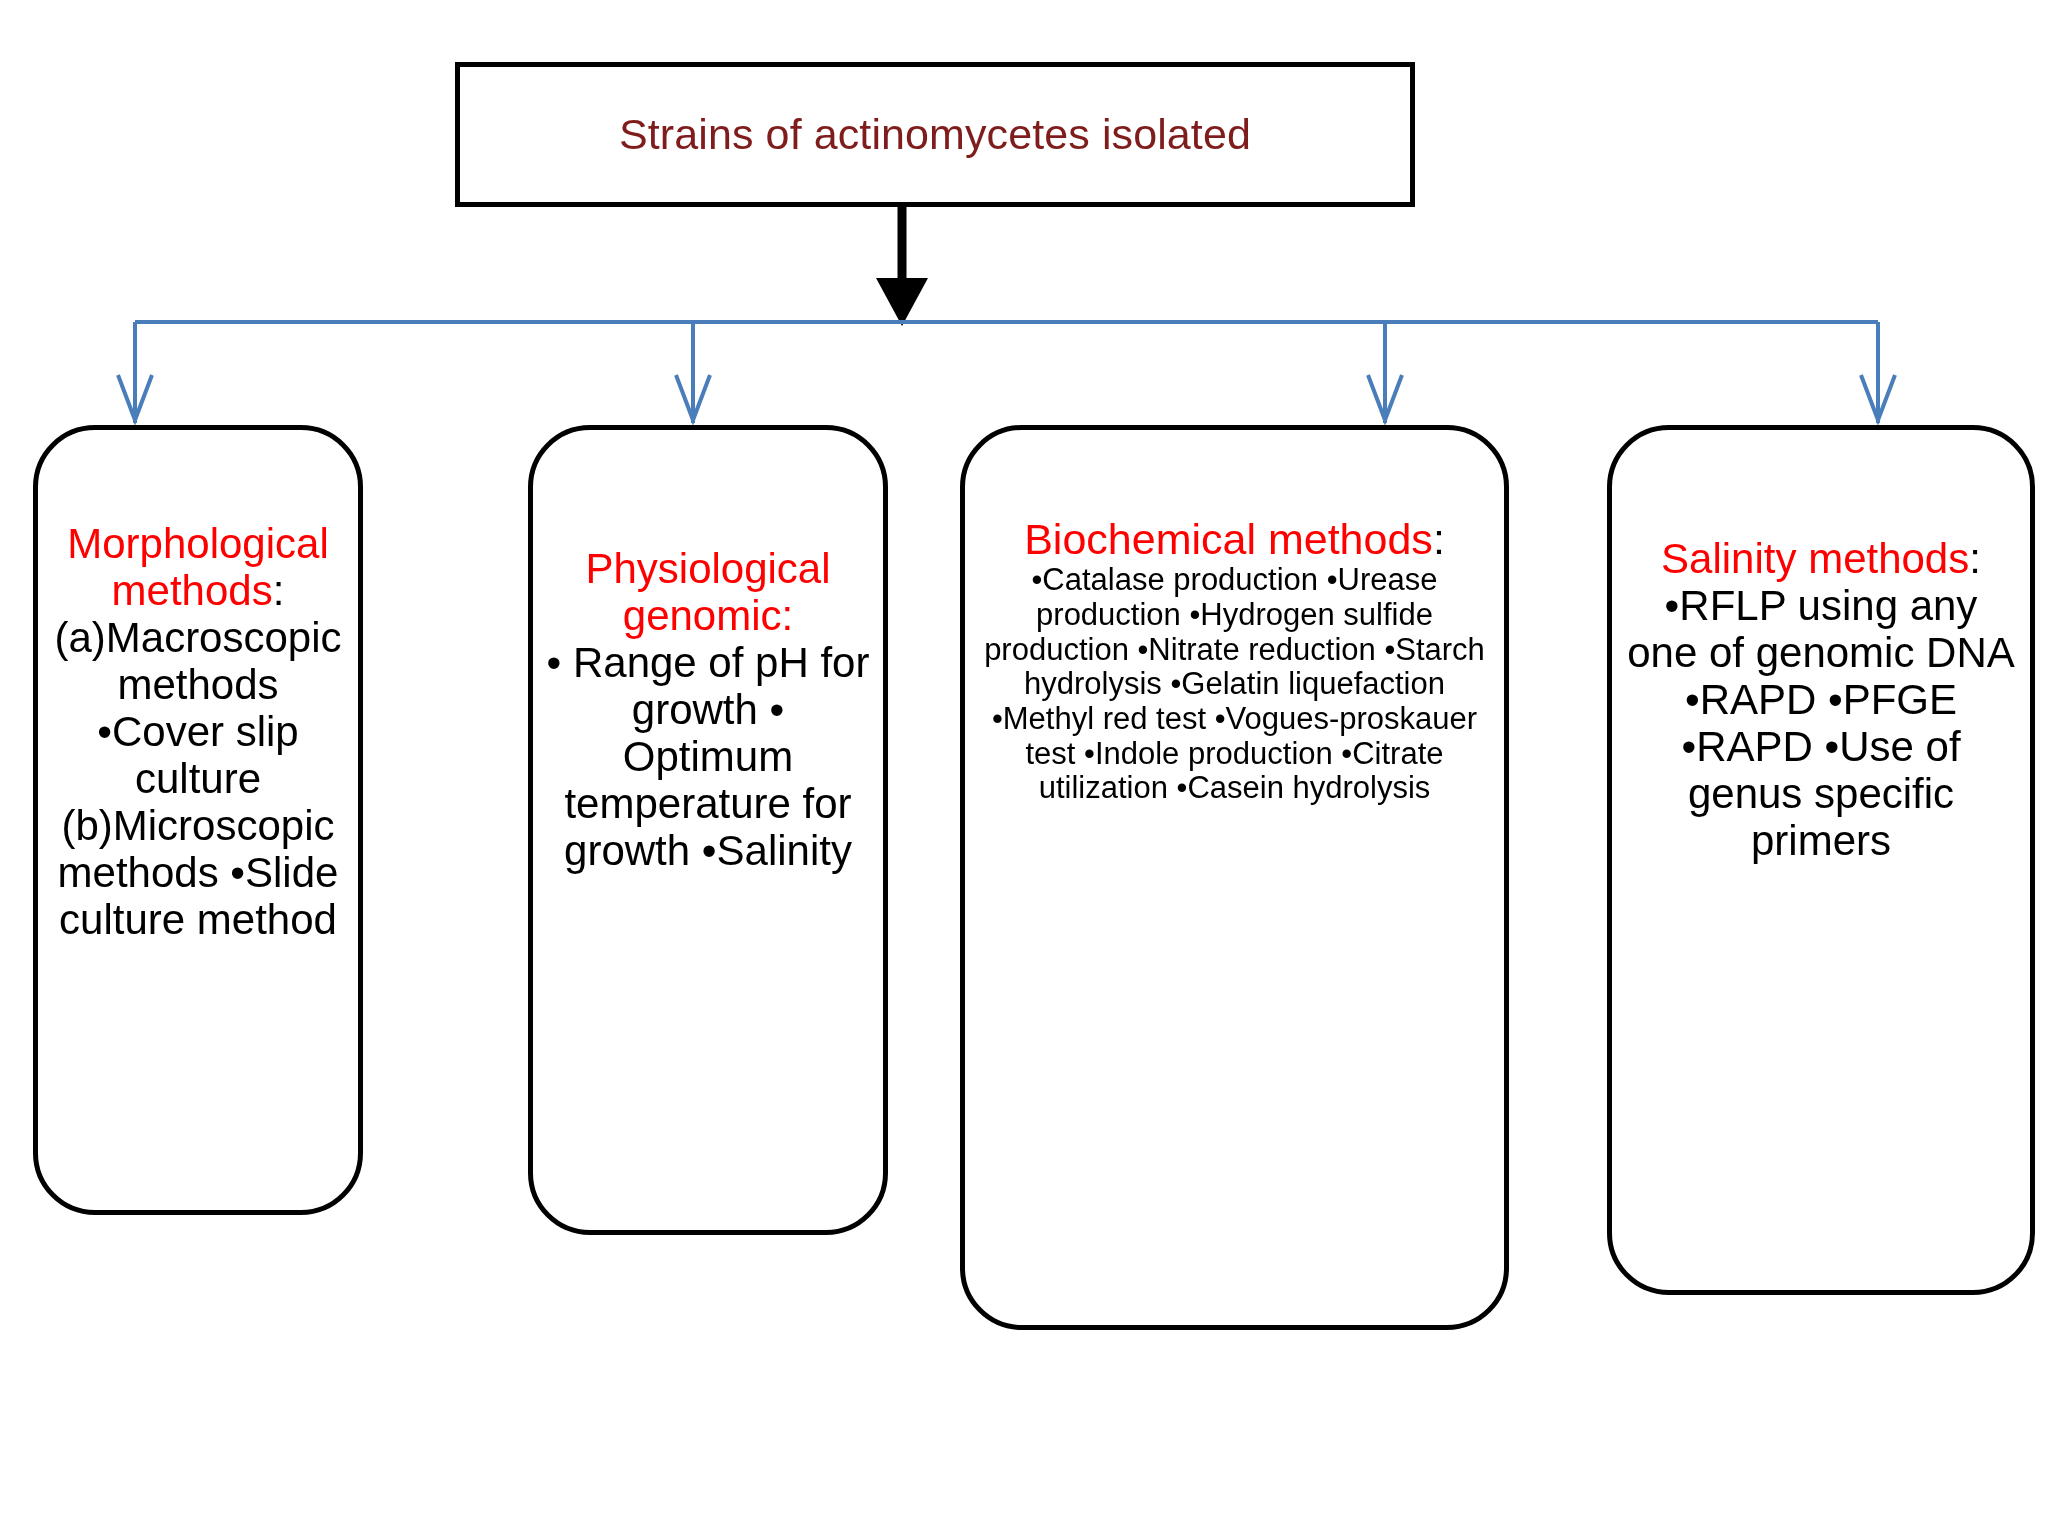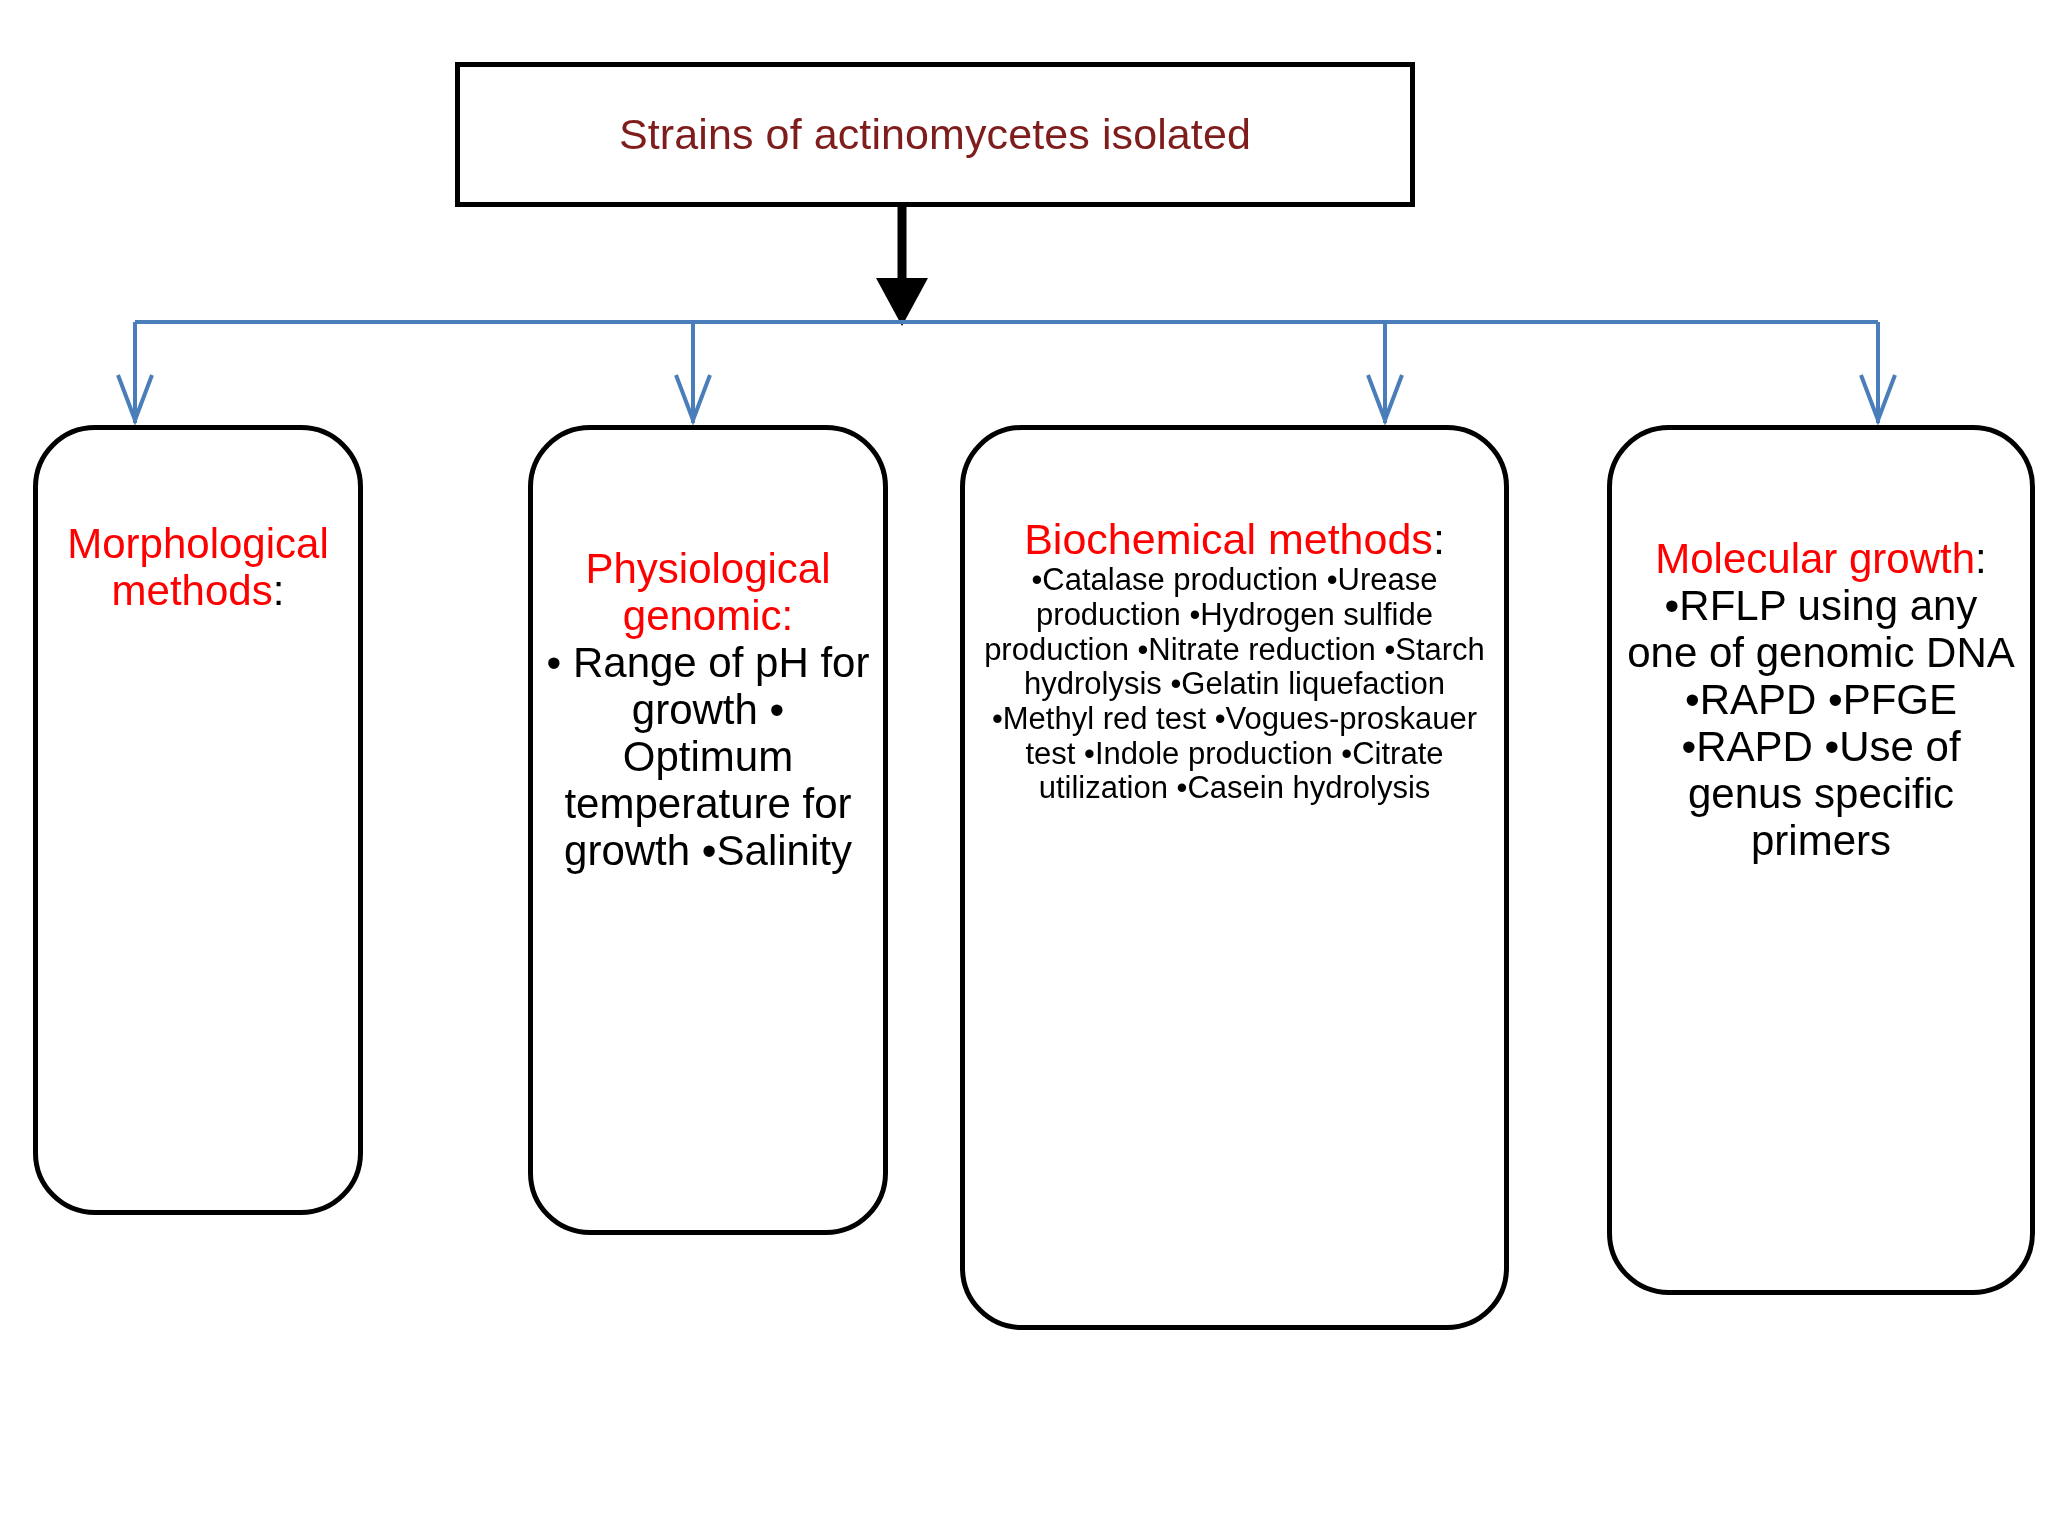--- a/index.html
+++ b/index.html
@@ -132,37 +132,41 @@
     </g>
   </svg>
 
   <div class="root-box">
     <span class="root-label">Strains of actinomycetes isolated</span>
   </div>
 
   <div class="cat-box" id="box-morphological">
     <div class="cat-inner">
       <span class="cat-title"><span>Morphological methods</span><span class="colon-black">:</span></span>
+      <span class="cat-body">(a)Macroscopic methods
+•Cover slip culture
+(b)Microscopic methods
+•Slide culture method</span>
     </div>
   </div>
 
   <div class="cat-box" id="box-physiological">
     <div class="cat-inner">
       <span class="cat-title"><span>Physiological genomic</span><span>:</span></span>
       <span class="cat-body">• Range of pH for growth • Optimum temperature for growth •Salinity</span>
     </div>
   </div>
 
   <div class="cat-box" id="box-biochemical">
     <div class="cat-inner">
       <span class="cat-title"><span>Biochemical methods</span><span class="colon-black">:</span></span>
       <span class="cat-body">•Catalase production •Urease production •Hydrogen sulfide production •Nitrate reduction •Starch hydrolysis •Gelatin liquefaction •Methyl red test •Vogues-proskauer test •Indole production •Citrate utilization •Casein hydrolysis</span>
     </div>
   </div>
 
   <div class="cat-box" id="box-molecular">
     <div class="cat-inner">
-      <span class="cat-title"><span>Molecular growth</span><span class="colon-black">:</span></span>
+      <span class="cat-title"><span>Salinity methods</span><span class="colon-black">:</span></span>
       <span class="cat-body">•RFLP using any one of genomic DNA •RAPD •PFGE •RAPD •Use of genus specific primers</span>
     </div>
   </div>
 
 </div>
 
 </body></html>

